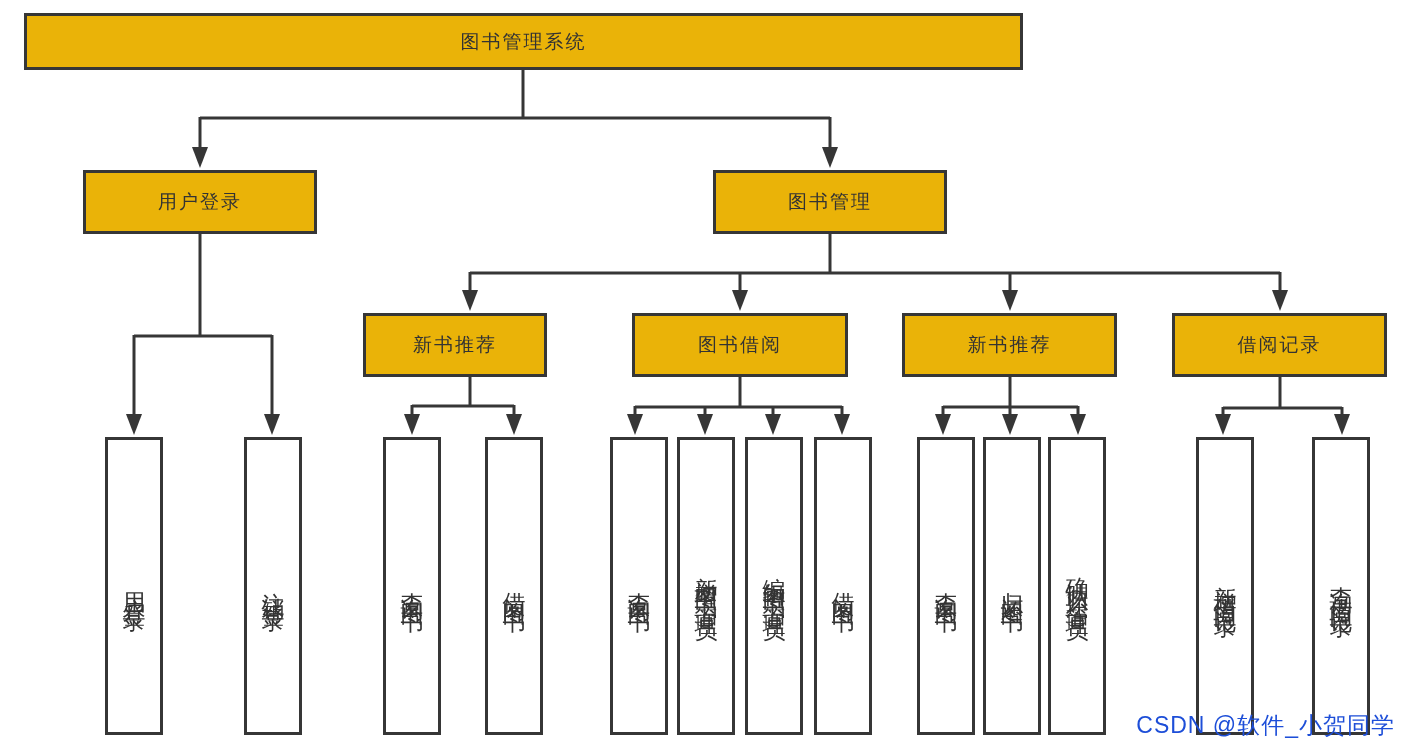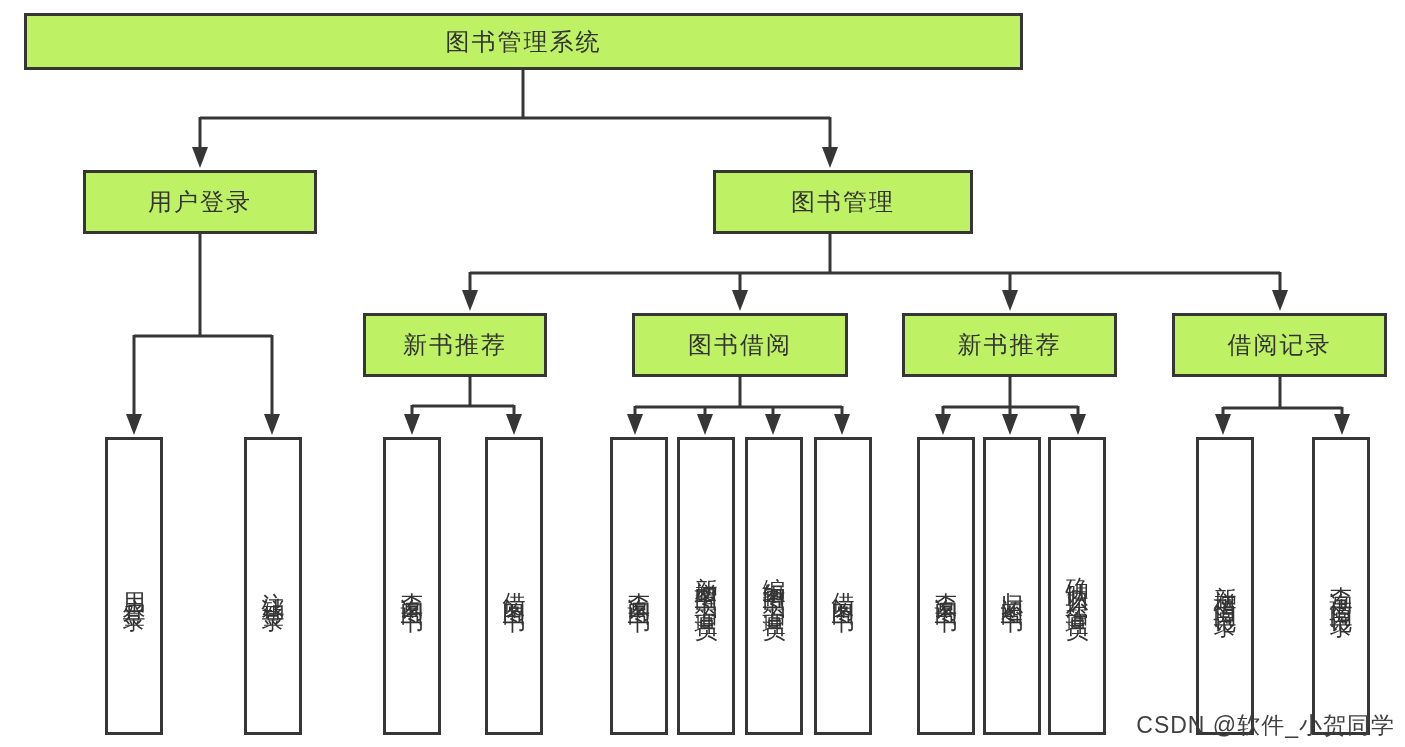--- a/index.html
+++ b/index.html
@@ -2,36 +2,36 @@
 <html><head>
 <meta charset="utf-8">
 <style>
   html,body{margin:0;padding:0;background:#fff;}
   .stage{
     position:relative;width:1405px;height:747px;background:#fff;overflow:hidden;
     font-family:"Liberation Sans","DejaVu Sans",sans-serif;color:#333;
   }
   svg.connectors{position:absolute;left:0;top:0;width:1405px;height:747px;z-index:0;}
   .hbox{
-    position:absolute;box-sizing:border-box;background:#bef264;border:3px solid #363636;
+    position:absolute;box-sizing:border-box;background:#eab308;border:3px solid #363636;
     display:flex;align-items:center;justify-content:center;
-    font-size:24px;letter-spacing:2px;z-index:1;white-space:nowrap;
+    font-size:19px;letter-spacing:2px;z-index:1;white-space:nowrap;
   }
   .vbox{
     position:absolute;box-sizing:border-box;background:#fff;border:3px solid #363636;
     display:flex;align-items:center;justify-content:center;z-index:1;
     top:437px;width:58px;height:298px;
   }
   .vbox .vtext{
     writing-mode:vertical-rl;text-orientation:mixed;
     font-size:23px;letter-spacing:6px;line-height:1;white-space:nowrap;
   }
   .watermark{
     position:absolute;right:10px;bottom:6px;z-index:5;
-    font-size:23px;color:#404040;letter-spacing:1px;white-space:nowrap;
+    font-size:23px;color:#1d4ed8;letter-spacing:1px;white-space:nowrap;
   }
 </style>
 </head>
 <body>
 
 <div class="stage">
 
   <svg class="connectors" viewBox="0 0 1405 747" xmlns="http://www.w3.org/2000/svg">
     <g stroke="#363636" stroke-width="3" fill="none">
 
@@ -102,21 +102,21 @@
     </g>
   </svg>
 
   <div class="hbox" style="left:24px;top:13px;width:999px;height:57px;">
     <span>图书管理系统</span>
   </div>
 
   <div class="hbox" style="left:83px;top:170px;width:234px;height:64px;">
     <span>用户登录</span>
   </div>
-  <div class="hbox" style="left:713px;top:170px;width:260px;height:64px;">
+  <div class="hbox" style="left:713px;top:170px;width:234px;height:64px;">
     <span>图书管理</span>
   </div>
 
   <div class="hbox" style="left:363px;top:313px;width:184px;height:64px;">
     <span>新书推荐</span>
   </div>
   <div class="hbox" style="left:632px;top:313px;width:216px;height:64px;">
     <span>图书借阅</span>
   </div>
   <div class="hbox" style="left:902px;top:313px;width:215px;height:64px;">

